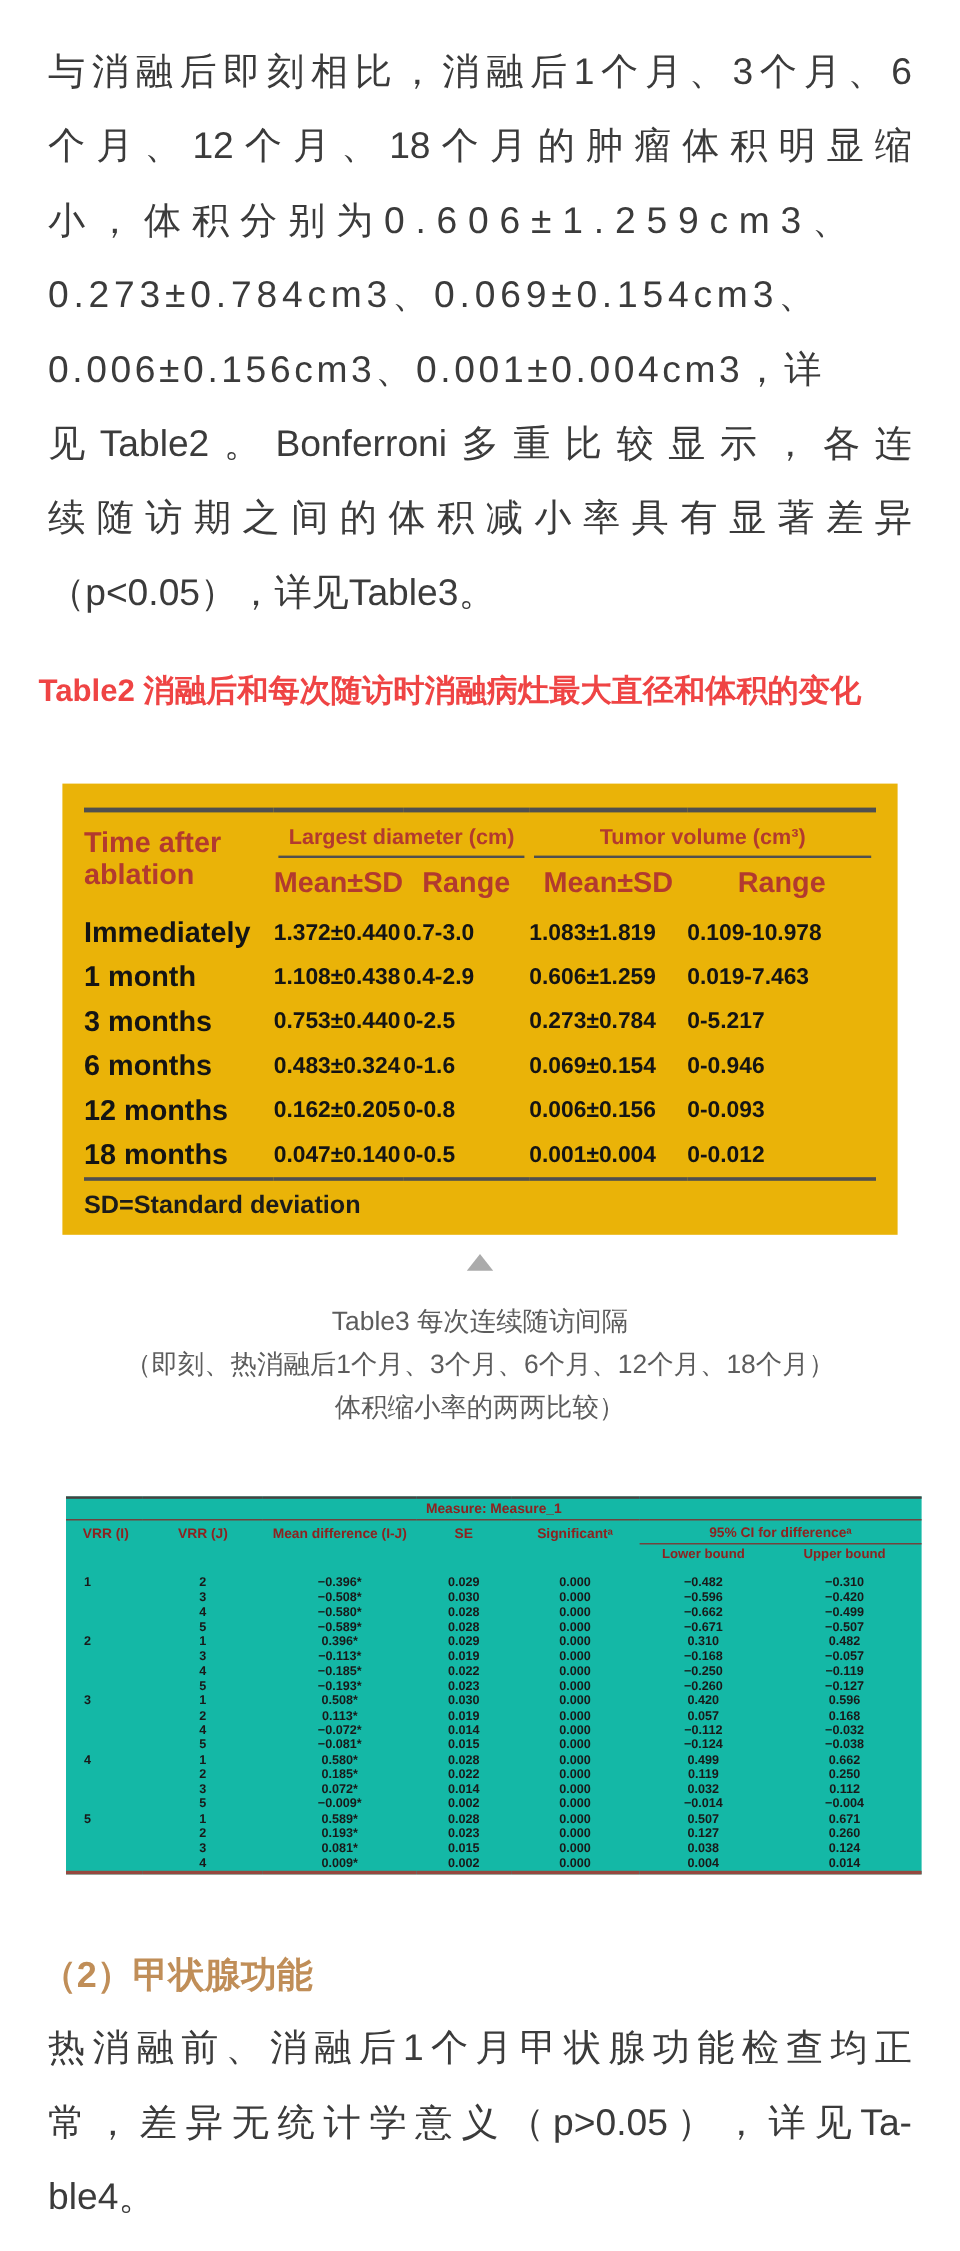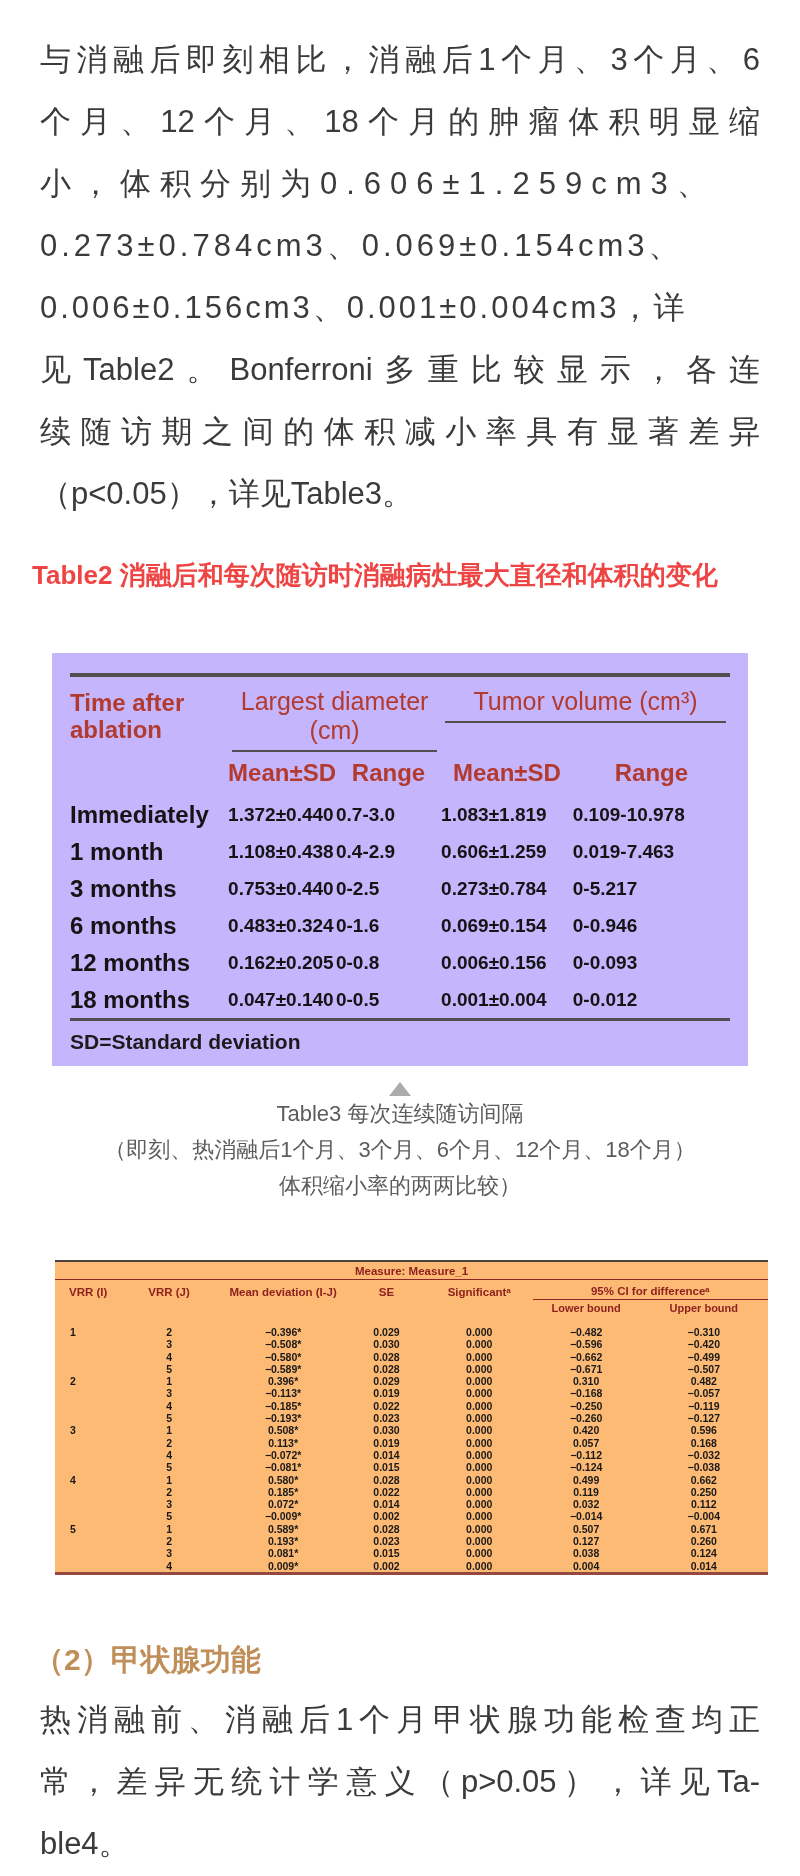--- a/index.html
+++ b/index.html
@@ -26,37 +26,37 @@
     color:#ef4444;font-weight:bold;font-size:26px;line-height:40px;
     margin:30px 0 0 -8px;white-space:nowrap;
   }
   .accent-h2{
     color:#c08e58;font-weight:bold;font-size:30px;line-height:42px;
     margin:64px 0 0 -6px;
   }
 
   
   .fig2{
-    margin:58px 12px 0;background:#c4b5fd;
+    margin:58px 12px 0;background:#eab308;
     padding:20px 0 12px;
   }
   .fig2-inner{filter:blur(0.5px);}
   .t2{
     width:calc(100% - 36px);margin:0 18px;border-collapse:collapse;
     border-top:4px solid #4f4f4f;border-bottom:3px solid #4f4f4f;
   }
   .t2 th,.t2 td{padding:0;}
   .t2 .rowhead{
     text-align:left;vertical-align:top;padding-top:12px;
     color:#b23a2f;font-size:24px;line-height:27px;font-weight:bold;
   }
   .t2 .grp{padding-top:10px;vertical-align:top;}
   .t2 .grp span{
     display:block;border-bottom:2px solid #4f4f4f;padding-bottom:5px;margin:0 4px;
-    color:#b23a2f;font-size:25px;font-weight:normal;text-align:center;
+    color:#b23a2f;font-size:18px;font-weight:bold;text-align:center;
   }
   .t2 .sub{
     color:#b23a2f;font-size:24px;font-weight:bold;text-align:center;
     padding:7px 0 9px;
   }
   .t2 tbody td{
     font-weight:700;font-size:19px;line-height:37px;text-align:left;color:#141414;
   }
   .t2 tbody td.c0{text-align:left;font-size:24px;}
   .fig2-foot{
@@ -64,25 +64,25 @@
   }
 
   
   .tri{
     width:0;height:0;margin:16px auto 0;
     border-left:11px solid transparent;border-right:11px solid transparent;
     border-bottom:14px solid #ababab;
   }
 
   
-  .cap{margin-top:0;text-align:center;color:#5c5c5c;}
+  .cap{margin-top:24px;text-align:center;color:#5c5c5c;}
   .cap .cline{font-size:22px;line-height:36px;}
 
   
-  .fig3{margin:56px 0 0 15px;width:713px;background:#fdba74;padding:0;}
+  .fig3{margin:56px 0 0 15px;width:713px;background:#14b8a6;padding:0;}
   .fig3-inner{filter:blur(0.3px);}
   .t3{
     width:100%;border-collapse:collapse;
     border-top:2px solid #4a403d;border-bottom:3px solid #95483f;
   }
   .t3 th,.t3 td{padding:0;text-align:center;}
   .t3 .measure{
     font-size:11.5px;font-weight:bold;color:#8e2220;
     border-bottom:1.5px solid #8a2725;padding:3px 0 2px;
   }
@@ -208,21 +208,21 @@
             <col style="width:15%">
             <col style="width:18%">
         </colgroup>
         <thead>
           <tr>
             <th class="measure" colspan="7">Measure: Measure_1</th>
           </tr>
           <tr class="hdr">
             <th class="left">VRR (I)</th>
             <th>VRR (J)</th>
-            <th>Mean deviation (I-J)</th>
+            <th>Mean difference (I-J)</th>
             <th>SE</th>
             <th>Significantᵃ</th>
             <th class="ci" colspan="2">95% CI for differenceᵃ</th>
           </tr>
           <tr class="subrow">
             <th colspan="5"></th>
             <th>Lower bound</th>
             <th>Upper bound</th>
           </tr>
         </thead>

